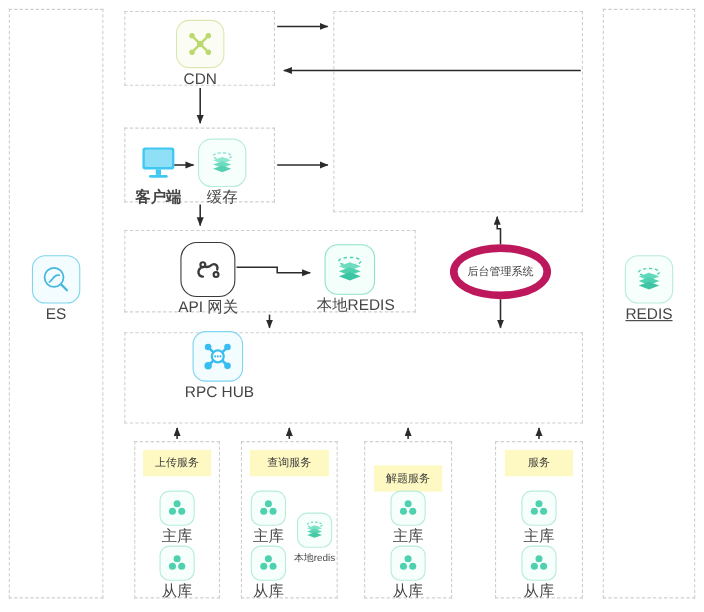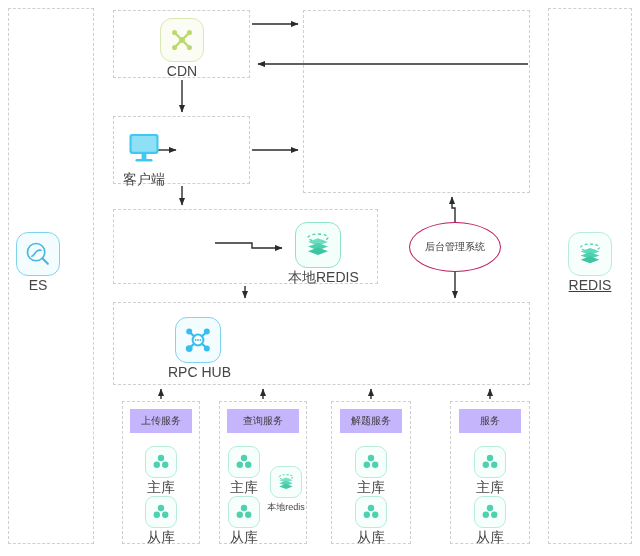--- a/index.html
+++ b/index.html
@@ -29,27 +29,27 @@
   .nlabel.small{font-size:9px;}
   
   .t-green{border:1px solid #d9e8b0;background:#fbfdf4;}
   .t-teal{border:1px solid #8fe3c8;background:#f4fffb;}
   .t-teal-soft{border:1px solid #b7ecdb;background:#f6fffc;}
   .t-cyan{border:1px solid #7fd4ef;background:#f3fcff;}
   .t-cyan2{border:1px solid #5ec8ea;background:#ffffff;}
   .t-dark{border:1.6px solid #3a3a3a;background:#ffffff;}
   
   .svc-head{
-    position:absolute;background:#c4b5fd;
+    position:absolute;background:#fef9c3;
     display:flex;align-items:center;justify-content:center;
     font-size:10px;color:#3c3c3c;box-sizing:border-box;
   }
   
   .ellipse{
-    position:absolute;border:1px solid #be185d;border-radius:50%;
+    position:absolute;border:7px solid #be185d;border-radius:50%;
     background:#ffffff;display:flex;align-items:center;justify-content:center;
     font-size:10px;color:#3c3c3c;box-sizing:border-box;
   }
   
   #wires{position:absolute;left:0;top:0;width:640px;height:556px;pointer-events:none;}
 </style>
 </head>
 <body>
 
 <div id="canvas">
@@ -101,21 +101,21 @@
 
       <path d="M455,272 L455,298"></path>
 
       <path d="M161,399 L161,389"></path>
       <path d="M263,399 L263,389"></path>
       <path d="M371,399 L371,389"></path>
       <path d="M490,399 L490,389"></path>
     </g>
   </svg>
 
-  <div class="node" style="left:16px;top:232px;width:44px;">
+  <div class="node" style="left:29px;top:232px;width:44px;">
     <div class="tile t-cyan">
       <svg width="30" height="30" viewBox="0 0 32 32">
         <circle cx="14" cy="14" r="9.2" fill="none" stroke="#47b6de" stroke-width="1.7"></circle>
         <path d="M9.5 18.5c2.6-1.2 3.2-4 5.4-5.6 2-1.5 4.2-.9 4.2-.9" fill="none" stroke="#47b6de" stroke-width="1.7" stroke-linecap="round"></path>
         <path d="M20.6 20.6 L26.5 26.5" stroke="#47b6de" stroke-width="2.2" stroke-linecap="round"></path>
       </svg>
     </div>
     <div class="nlabel">ES</div>
   </div>
 
@@ -138,48 +138,70 @@
         <circle cx="7.5" cy="7.5" r="2.9" fill="#bcd96f"></circle>
         <circle cx="24.5" cy="7.5" r="2.9" fill="#bcd96f"></circle>
         <circle cx="7.5" cy="24.5" r="2.9" fill="#bcd96f"></circle>
         <circle cx="24.5" cy="24.5" r="2.9" fill="#bcd96f"></circle>
         <path d="M9.6 9.6 L13.6 13.6 M22.4 9.6 L18.4 13.6 M9.6 22.4 L13.6 18.4 M22.4 22.4 L18.4 18.4" stroke="#bcd96f" stroke-width="2.6" stroke-linecap="round"></path>
       </svg>
     </div>
     <div class="nlabel">CDN</div>
   </div>
 
-  <div class="node" style="left:122px;top:126px;width:44px;">
+  <div class="node" style="left:122px;top:126px;width:44px;font-weight:bold;">
     <div class="tile" style="border:none;background:transparent;">
       <svg width="36" height="34" viewBox="0 0 36 34">
         <rect x="3.5" y="3" width="29" height="20" rx="2.4" fill="#3fc8f0"></rect>
         <rect x="5.6" y="5" width="24.8" height="15.8" rx="1.4" fill="#8fe0f7"></rect>
         <rect x="15.6" y="23" width="4.8" height="5" fill="#3fc8f0"></rect>
         <rect x="9.5" y="28" width="17" height="2.6" rx="1.3" fill="#3fc8f0"></rect>
       </svg>
     </div>
     <div class="nlabel">客户端</div>
   </div>
 
-
-
+  <div class="node" style="left:180px;top:126px;width:44px;">
+    <div class="tile t-teal-soft">
+      <svg width="28" height="28" viewBox="0 0 32 32">
+        <ellipse cx="16" cy="9" rx="9.4" ry="3.4" fill="none" stroke="#7fe0c8" stroke-width="1.3" stroke-dasharray="3 2.4"></ellipse>
+        <path d="M6.6 13.4 L16 17 L25.4 13.4 L16 9.9 z" fill="#8fe6d0"></path>
+        <path d="M6.6 17.8 L16 21.4 L25.4 17.8 L16 14.3 z" fill="#6edcc0"></path>
+        <path d="M6.6 22.2 L16 25.8 L25.4 22.2 L16 18.7 z" fill="#55d0b0"></path>
+      </svg>
+    </div>
+    <div class="nlabel">缓存</div>
+  </div>
+
+
+  <div class="node" style="left:162px;top:220px;width:54px;">
+    <div class="tile t-dark" style="width:50px;height:50px;border-radius:15px;">
+      <svg width="32" height="32" viewBox="0 0 32 32">
+        <path d="M11.5 22.5 C7 22.5 6 17 9.5 14.5 C13 12 15 15.5 18.5 12.5
+                 C22 9.5 25.5 12 24.5 16" fill="none" stroke="#3a3a3a" stroke-width="2.1" stroke-linecap="round"></path>
+        <circle cx="11.4" cy="11.6" r="2.2" fill="none" stroke="#3a3a3a" stroke-width="2"></circle>
+        <circle cx="23.4" cy="20.6" r="2.2" fill="none" stroke="#3a3a3a" stroke-width="2"></circle>
+      </svg>
+    </div>
+    <div class="nlabel">API 网关</div>
+  </div>
 
   <div class="node" style="left:288px;top:222px;width:60px;">
     <div class="tile t-teal" style="width:46px;height:46px;">
       <svg width="32" height="32" viewBox="0 0 32 32">
         <ellipse cx="16" cy="8.6" rx="10" ry="3.6" fill="none" stroke="#4fd1b0" stroke-width="1.4" stroke-dasharray="3 2.6"></ellipse>
         <path d="M6 13 L16 16.8 L26 13 L16 9.3 z" fill="#6fdcc0"></path>
         <path d="M6 17.6 L16 21.4 L26 17.6 L16 13.9 z" fill="#4fd1b0"></path>
         <path d="M6 22.2 L16 26 L26 22.2 L16 18.5 z" fill="#3cc5a2"></path>
       </svg>
     </div>
     <div class="nlabel">本地REDIS</div>
   </div>
 
-  <div class="node" style="left:168px;top:317px;width:60px;">
+  <div class="node" style="left:168px;top:301px;width:60px;">
     <div class="tile t-cyan" style="width:46px;height:46px;">
       <svg width="32" height="32" viewBox="0 0 32 32">
         <path d="M16 16 L7.5 8 M16 16 L24.5 8 M16 16 L7.5 24 M16 16 L24.5 24" stroke="#38bdf0" stroke-width="2.4" stroke-linecap="round"></path>
         <circle cx="7.2" cy="7.4" r="3" fill="#38bdf0"></circle>
         <circle cx="24.8" cy="7.4" r="3" fill="#38bdf0"></circle>
         <circle cx="7.2" cy="24.6" r="3.4" fill="#38bdf0"></circle>
         <circle cx="24.8" cy="24.6" r="3" fill="#38bdf0"></circle>
         <circle cx="16" cy="16" r="5.4" fill="#ffffff" stroke="#38bdf0" stroke-width="2"></circle>
         <circle cx="13.6" cy="16" r="0.95" fill="#38bdf0"></circle>
         <circle cx="16" cy="16" r="0.95" fill="#38bdf0"></circle>
@@ -246,21 +268,21 @@
       <svg width="22" height="22" viewBox="0 0 24 24">
         <ellipse cx="12" cy="6.6" rx="7.4" ry="2.6" fill="none" stroke="#6fdcc0" stroke-width="1.2" stroke-dasharray="2.4 1.8"></ellipse>
         <path d="M4.6 10 L12 12.8 L19.4 10 L12 7.2 z" fill="#7ae2c8"></path>
         <path d="M4.6 13.4 L12 16.2 L19.4 13.4 L12 10.6 z" fill="#5bd5b4"></path>
         <path d="M4.6 16.8 L12 19.6 L19.4 16.8 L12 14 z" fill="#45c9a6"></path>
       </svg>
     </div>
     <div class="nlabel small">本地redis</div>
   </div>
 
-  <div class="svc-head" style="left:340px;top:409px;width:62px;height:24px;">
+  <div class="svc-head" style="left:340px;top:423px;width:62px;height:24px;">
     <span>解题服务</span>
   </div>
   <div class="node" style="left:349px;top:446px;width:44px;">
     <div class="tile t-teal-soft" style="width:32px;height:32px;border-radius:9px;">
       <svg width="22" height="22" viewBox="0 0 24 24">
         <circle cx="12" cy="7.6" r="3.5" fill="#4fd1b0"></circle>
         <circle cx="7.4" cy="15" r="3.5" fill="#4fd1b0"></circle>
         <circle cx="16.6" cy="15" r="3.5" fill="#4fd1b0"></circle>
       </svg>
     </div>

